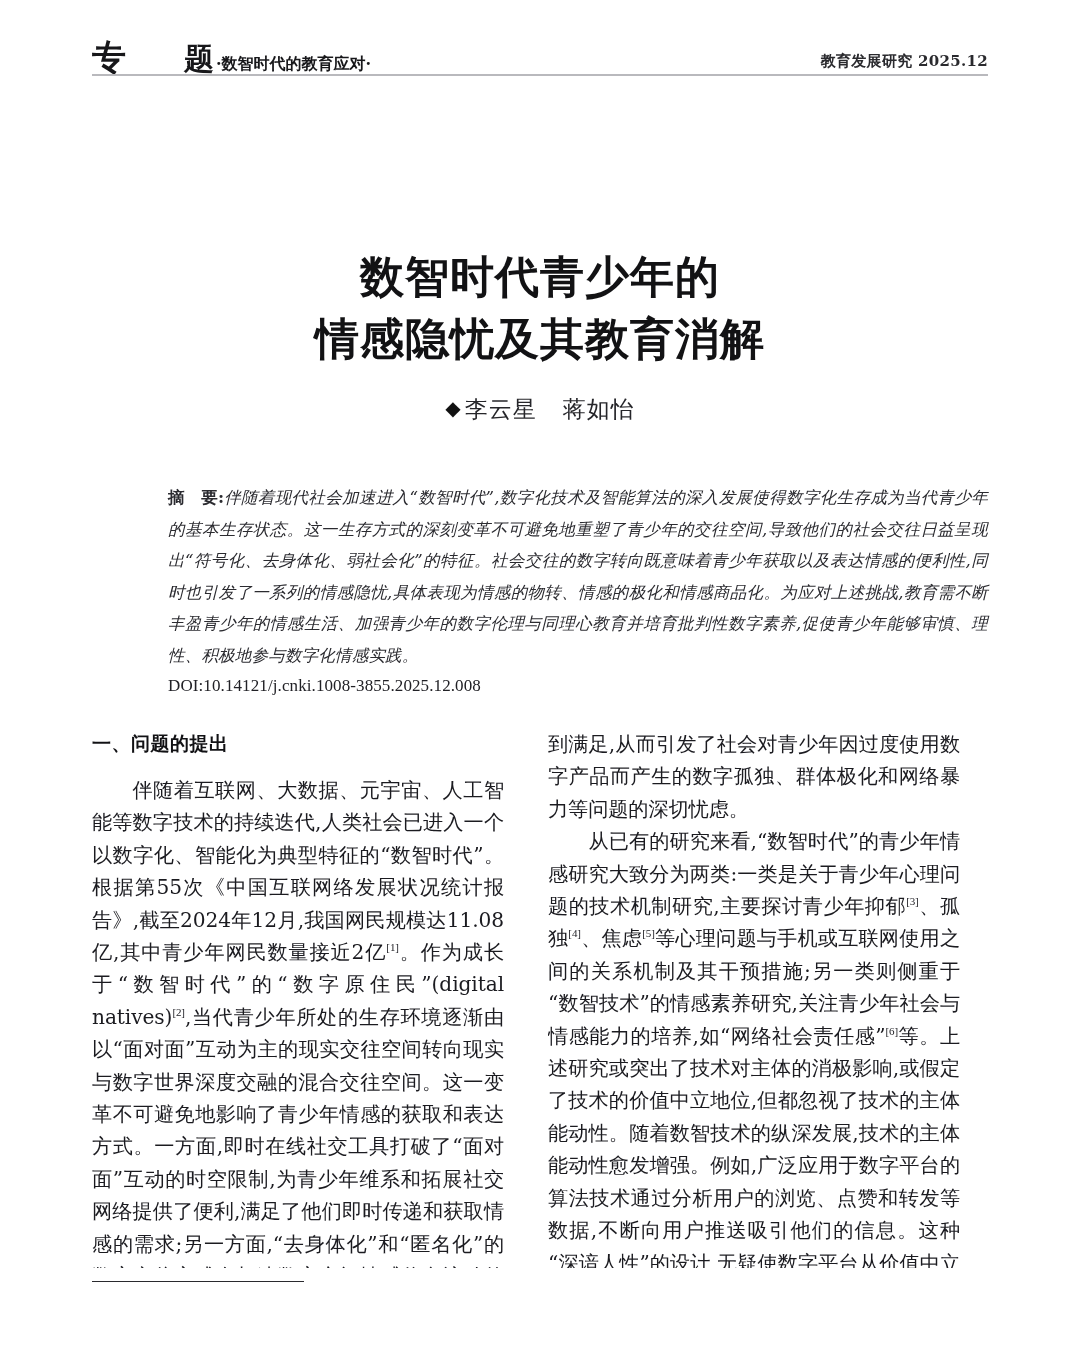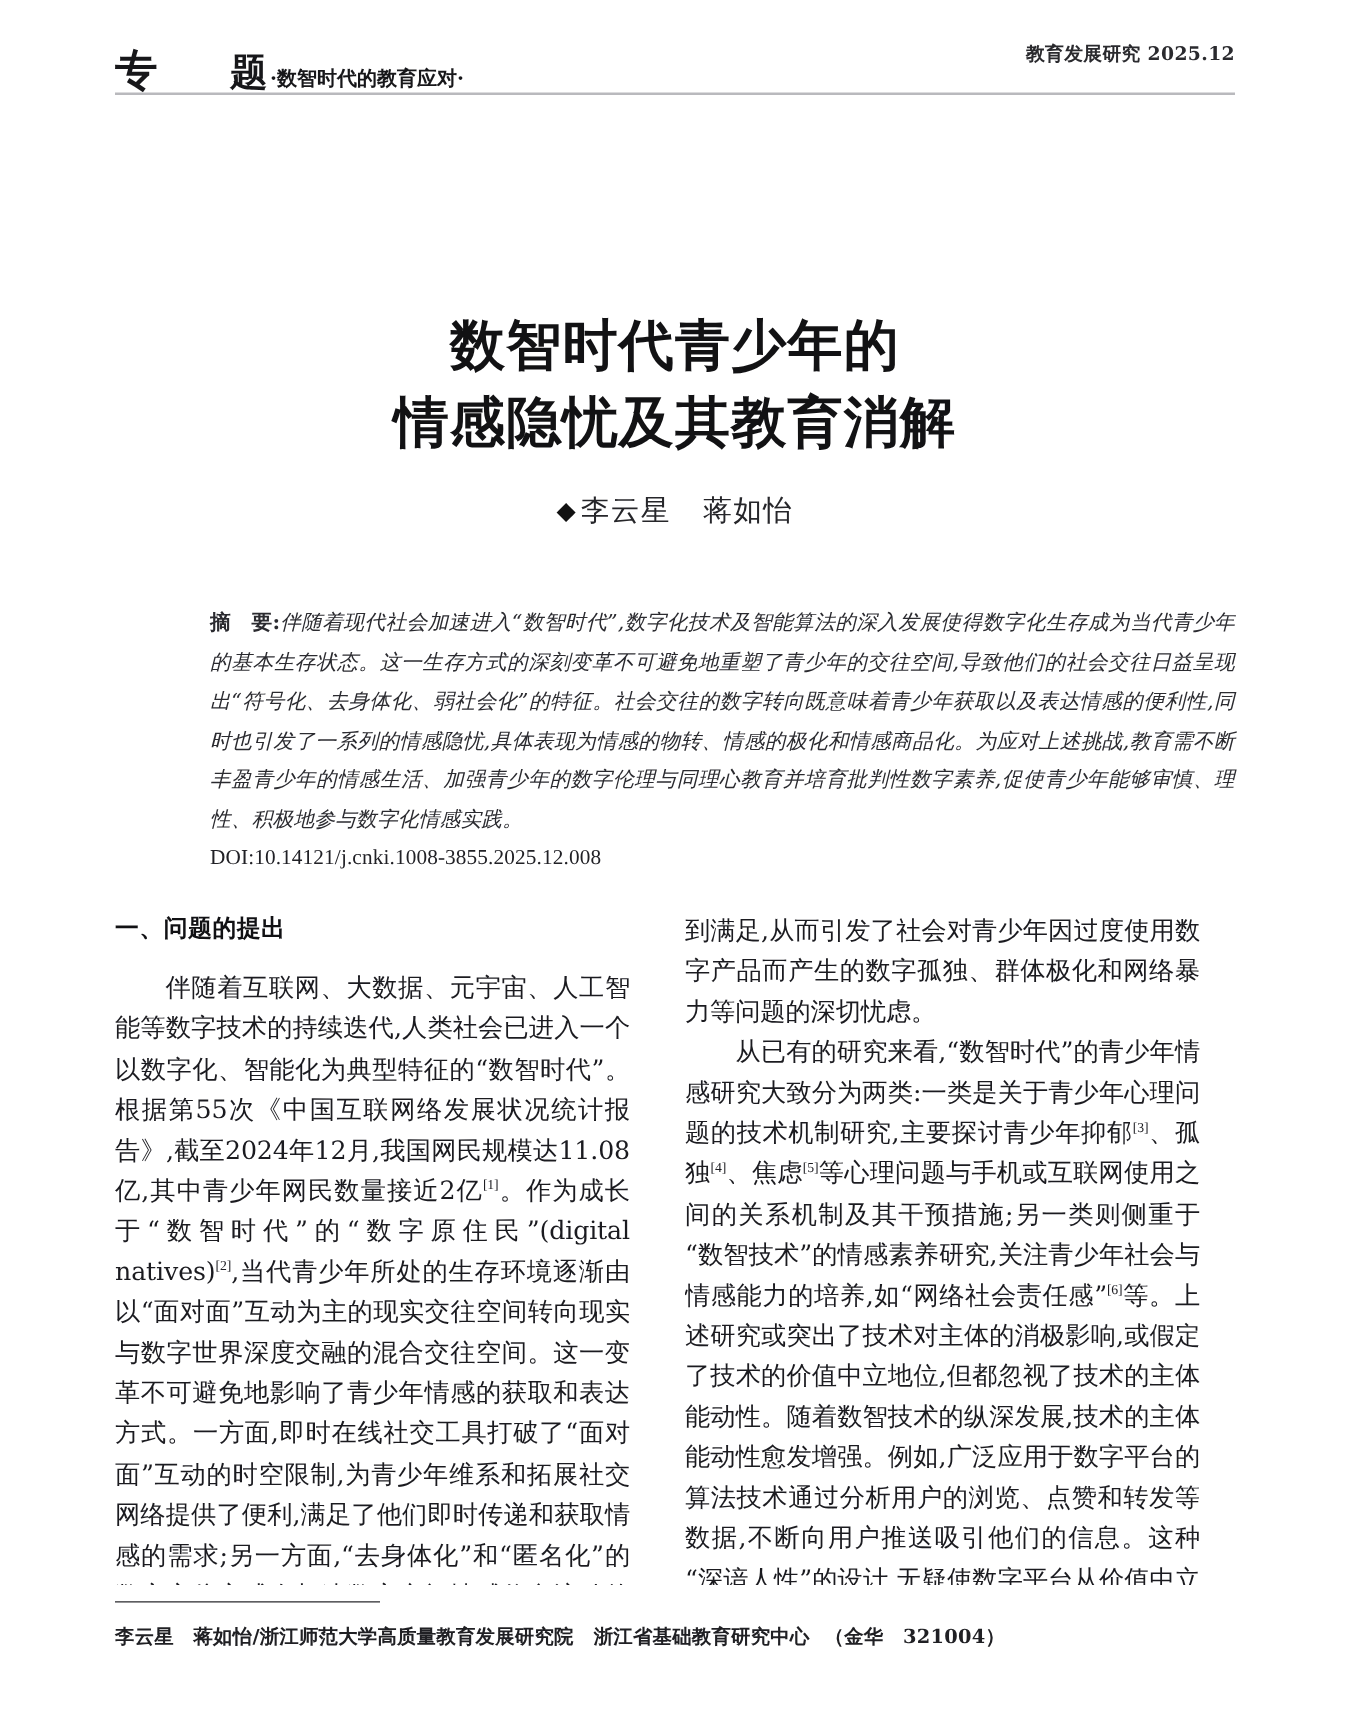--- a/index.html
+++ b/index.html
@@ -62,21 +62,21 @@
     line-height: 1;
     color: #17171a;
     margin-left: 2px;
   }
   .runhead-right {
     font-family: "DejaVu Serif", "Liberation Serif", serif;
     font-weight: 700;
     font-size: 15px;
     letter-spacing: .3px;
     color: #2a2a2e;
-    padding-bottom: 21px;
+    padding-bottom: 3px;
   }
   .runhead-rule {
     position: absolute;
     left: 92px;
     top: 74px;
     width: 896px;
     height: 0;
     border-top: 2px solid #b9b9bd;
   }
 
@@ -283,19 +283,16 @@
 
     <div class="col col-right">
       <p class="body-p noindent">到满足,从而引发了社会对青少年因过度使用数字产品而产生的数字孤独、群体极化和网络暴力等问题的深切忧虑。</p>
       <p class="body-p"><span>从已有的研究来看,“数智时代”的青少年情感研究大致分为两类:一类是关于青少年心理问题的技术机制研究,主要探讨青少年抑郁</span><sup class="ref">[3]</sup><span>、孤独</span><sup class="ref">[4]</sup><span>、焦虑</span><sup class="ref">[5]</sup><span>等心理问题与手机或互联网使用之间的关系机制及其干预措施;另一类则侧重于“数智技术”的情感素养研究,关注青少年社会与情感能力的培养,如“网络社会责任感”</span><sup class="ref">[6]</sup><span>等。上述研究或突出了技术对主体的消极影响,或假定了技术的价值中立地位,但都忽视了技术的主体能动性。随着数智技术的纵深发展,技术的主体能动性愈发增强。例如,广泛应用于数字平台的算法技术通过分析用户的浏览、点赞和转发等数据,不断向用户推送吸引他们的信息。这种“深谙人性”的设计,无疑使数字平台从价值中立的工具转变为了具有价值偏向的装置,从而助力于数字平台获取利益</span></p>
 
     </div>
 
   </div>
 
   <div class="fn-rule"></div>
-  <div class="affil">
-    <span>李云星　蒋如怡</span><span>/浙江师范大学高质量教育发展研究院</span><span class="sp-md"></span><span>浙江省基础教育研究中心</span><span class="sp-sm"></span><span>（金华　321004）</span>
-  </div>
 
   <div class="folio">－ 39 －</div>
 
 </div>
 
 </body></html>

